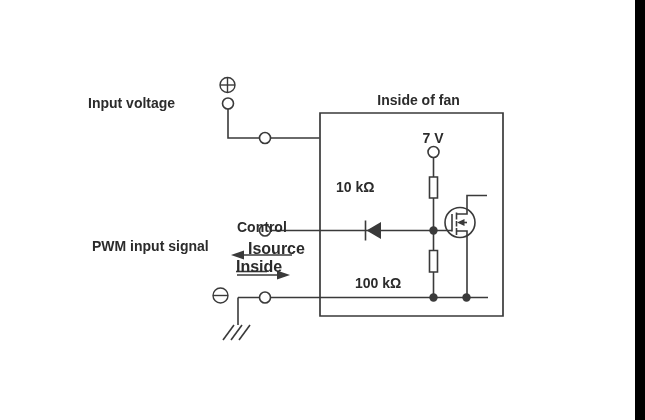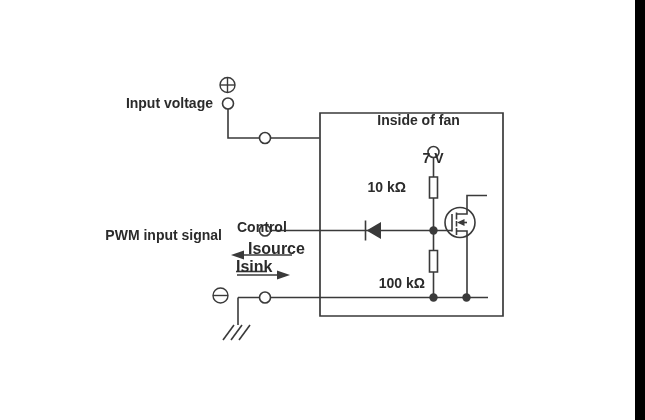--- a/index.html
+++ b/index.html
@@ -16,22 +16,22 @@
   .wire { stroke:var(--line); stroke-width:1.6; fill:none; }
   .thin { stroke:var(--line); stroke-width:1.4; fill:none; }
   .term { stroke:var(--line); stroke-width:1.6; fill:#fff; }
   .comp { stroke:var(--line); stroke-width:1.6; fill:#fff; }
   .solid { fill:var(--line); stroke:none; }
   .lbl {
     position:absolute; color:var(--text); font-weight:700; font-size:14px;
     line-height:1; white-space:nowrap;
   }
   .lbl.sm { font-size:16px; }
-  .r { text-align:right; }
-  .c { text-align:center;margin-top:20px; }
+  .r { text-align:left; }
+  .c { text-align:center; }
 </style>
 </head>
 <body>
 
 <div class="canvas">
 
   <svg class="circuit" width="645" height="420" viewBox="0 0 645 420">
 
     <path class="wire" d="M228,108.5 V138 H319.5"></path>
     <path class="wire" d="M270.5,230.5 H452"></path>
@@ -103,22 +103,22 @@
   <div class="lbl r" style="left:88px; top:96px; width:125px;">Input voltage</div>
 
   <div class="lbl c" style="left:368px; top:93px; width:101px;">Inside of fan</div>
 
   <div class="lbl c" style="left:403px; top:131px; width:60px;">7 V</div>
 
   <div class="lbl r" style="left:336px; top:180px; width:70px;">10 kΩ</div>
 
   <div class="lbl" style="left:237px; top:220px;">Control</div>
 
-  <div class="lbl r" style="left:92px; top:228px; width:130px;">PWM input signal</div>
+  <div class="lbl r" style="left:92px; top:239px; width:130px;">PWM input signal</div>
 
   <div class="lbl sm" style="left:248px; top:241px;">Isource</div>
 
-  <div class="lbl sm" style="left:236px; top:259px;">Isink</div>
+  <div class="lbl sm" style="left:236px; top:259px;">Inside</div>
 
   <div class="lbl r" style="left:355px; top:252px; width:70px;margin-top:24px;">100 kΩ</div>
 
   <div class="filmstrip" style="background: rgb(0, 0, 0);"></div>
 </div>
 
 </body></html>

